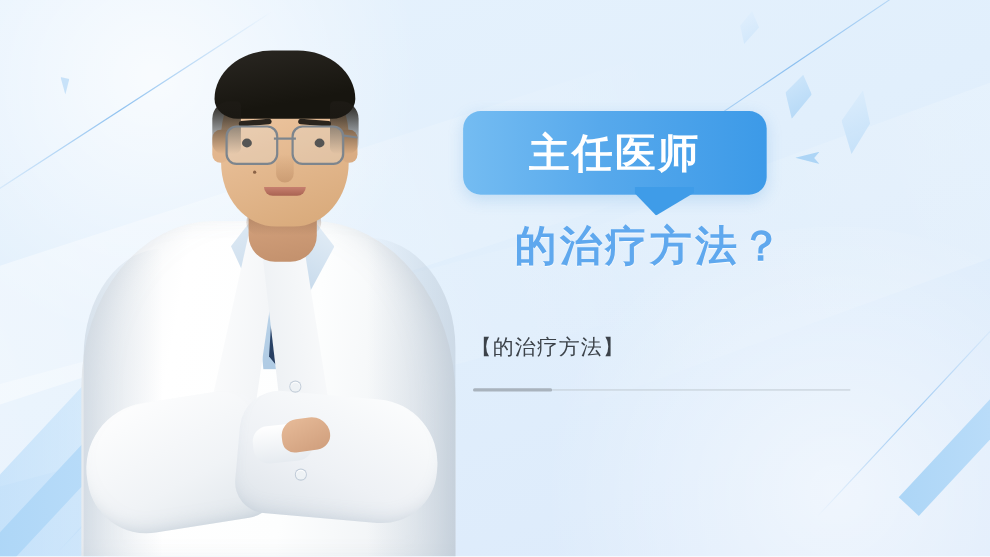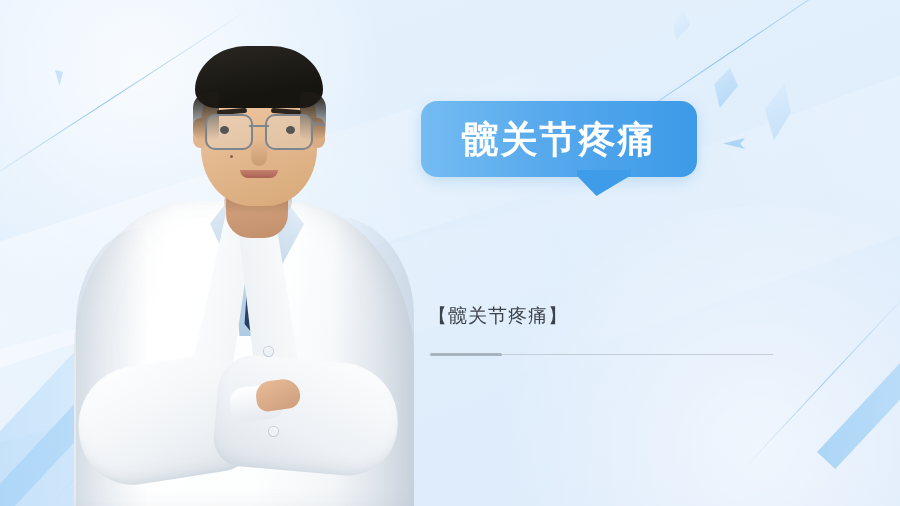--- a/index.html
+++ b/index.html
@@ -480,27 +480,28 @@
       <div class="lens lens-r"></div>
       <div class="bridge"></div>
       <div class="temple"></div>
     </div>
     <div class="nose"></div>
     <div class="mole"></div>
     <div class="mouth"></div>
   </div>
 
   <div class="bubble">
-    <span class="bubble-text">髋关节疼痛</span>
+    <span class="bubble-text">主任医师</span>
   </div>
   <div class="bubble-tail"></div>
 
+  <div class="headline-2">的治疗方法？</div>
 
   <div class="name-row">
-    <span class="doc-title">【髋关节疼痛】</span>
+    <span class="doc-title">【的治疗方法】</span>
   </div>
 
   <div class="divider">
     <div class="divider-strong"></div>
     <div class="divider-thin"></div>
   </div>
 
 
 </div>
 

